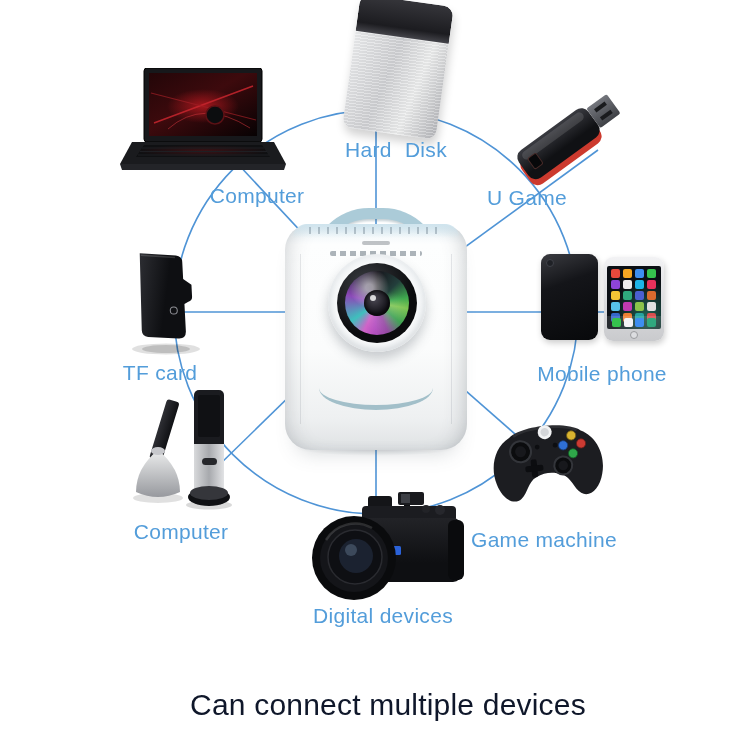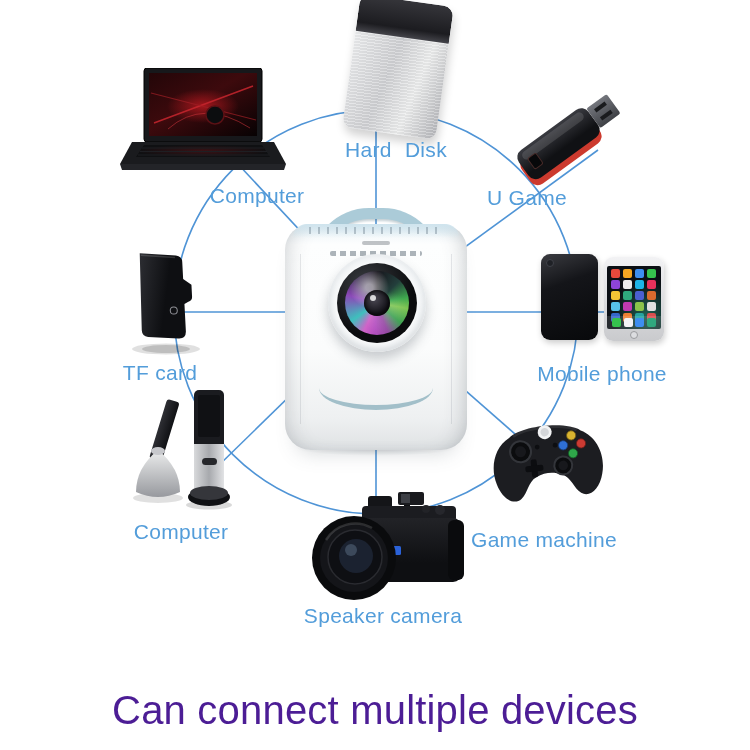--- a/index.html
+++ b/index.html
@@ -19,22 +19,22 @@
   .lbl-computer { left:212px; top:184px;margin-left:45px; }
   .lbl-harddisk { left:396px; top:138px; word-spacing:7px; }
   .lbl-udisk    { left:527px; top:186px; }
   .lbl-tfcard   { left:160px; top:361px;text-align:right; }
   .lbl-mobile   { left:602px; top:362px; }
   .lbl-speaker  { left:181px; top:520px; }
   .lbl-game     { left:544px; top:528px; }
   .lbl-camera   { left:383px; top:604px; }
 
   .headline {
-    position:absolute; left:375px; top:688px; transform:translateX(-50%);
-    color:#4c1d95; font-size:40px; letter-spacing:.2px; white-space:nowrap;
+    position:absolute; left:388px; top:688px; transform:translateX(-50%);
+    color:#0f172a; font-size:30px; letter-spacing:.2px; white-space:nowrap;
   }
 
   
   .projector { position:absolute; left:285px; top:208px; width:182px; height:245px; }
   .pj-shadow {
     position:absolute; left:10px; top:232px; width:162px; height:16px;
     background:radial-gradient(ellipse at center, rgba(60,70,80,.22), rgba(60,70,80,0) 70%);
   }
   .pj-handle {
     position:absolute; left:26px; top:0; width:130px; height:58px;
@@ -403,16 +403,16 @@
     </svg>
   </div>
 
   <div class="lbl lbl-computer">Computer</div>
   <div class="lbl lbl-harddisk">Hard Disk</div>
   <div class="lbl lbl-udisk">U Game</div>
   <div class="lbl lbl-tfcard">TF card</div>
   <div class="lbl lbl-mobile">Mobile phone</div>
   <div class="lbl lbl-speaker">Computer</div>
   <div class="lbl lbl-game">Game machine</div>
-  <div class="lbl lbl-camera">Speaker camera</div>
+  <div class="lbl lbl-camera">Digital devices</div>
 
   <div class="headline">Can connect multiple devices</div>
 </div>
 
 </body></html>

